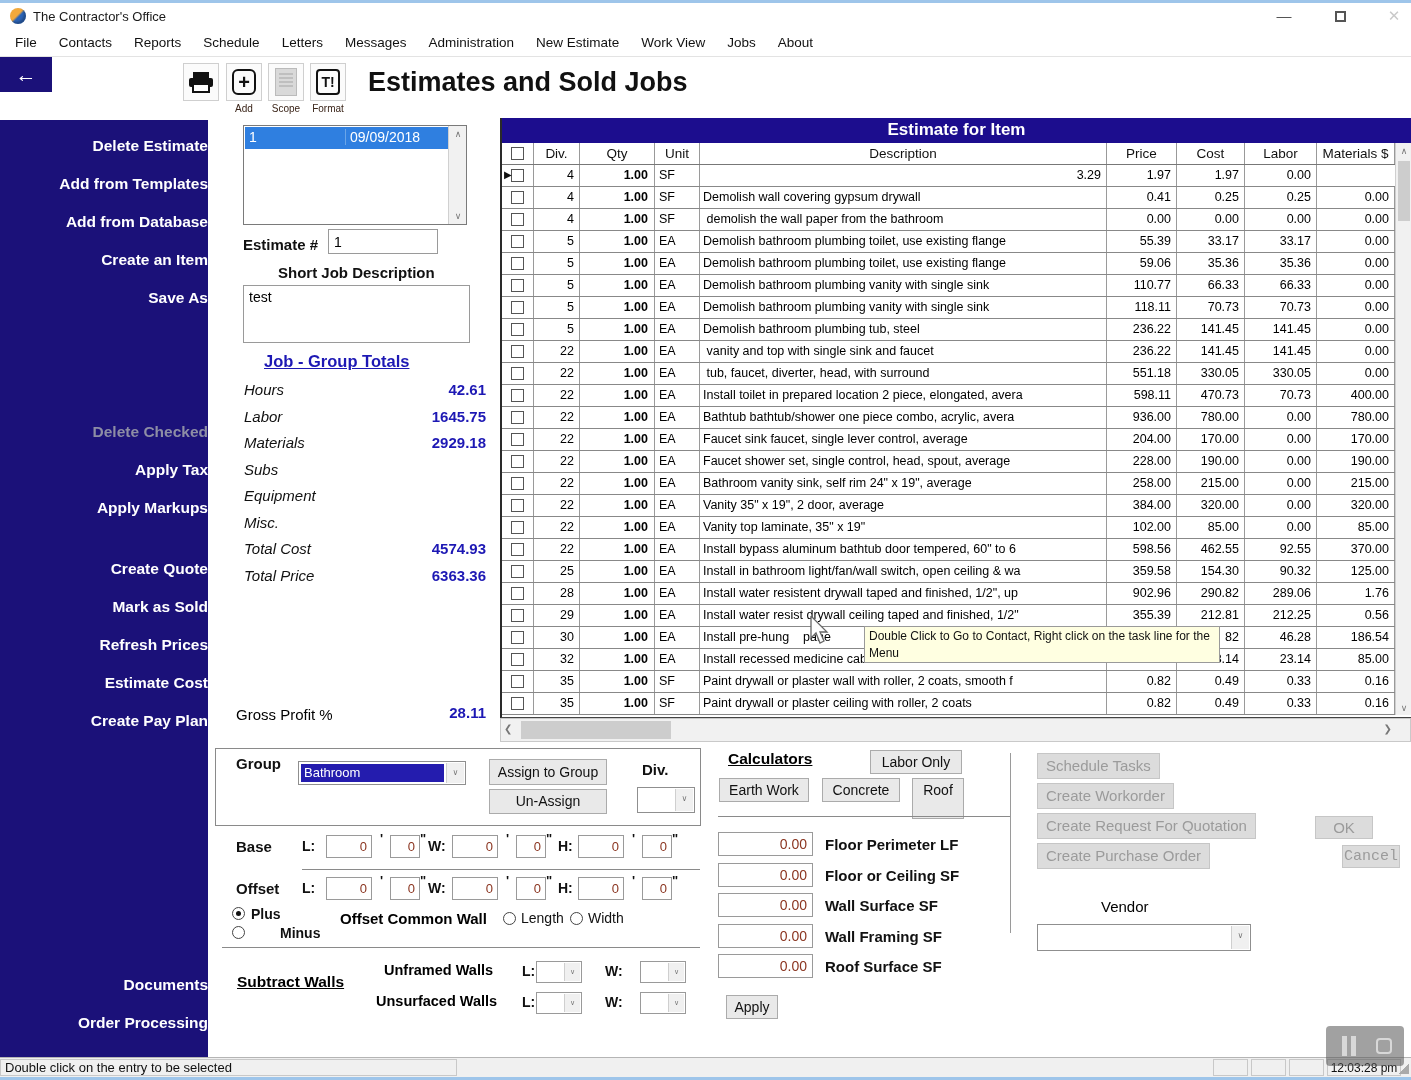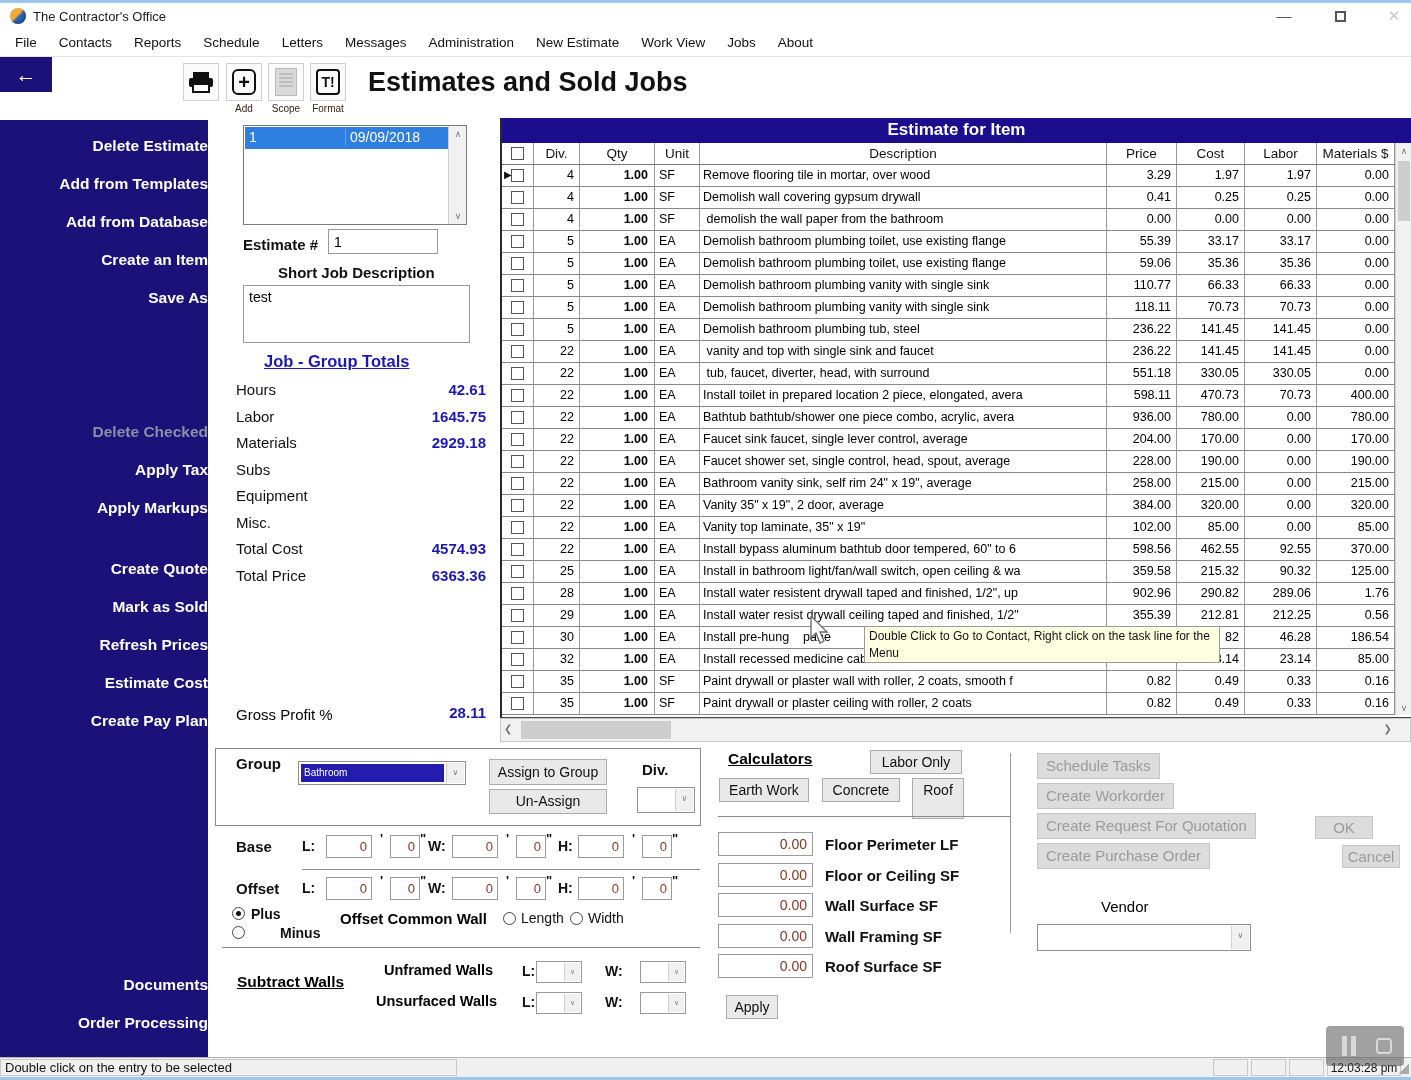--- a/index.html
+++ b/index.html
@@ -61,21 +61,21 @@
   .sc-up { top:0; } .sc-dn { bottom:0; }
   .lbl { font-size:15px; color:#111; }
   .bold { font-weight:bold; }
   #est-no-label { position:absolute; left:35px; top:118px; }
   #est-no-input { position:absolute; left:120px; top:111px; width:110px; height:25px; border:1px solid #9a9a9a; font-size:14px; padding-left:5px; font-family:"Liberation Sans",sans-serif; }
   #sjd-label { position:absolute; left:70px; top:146px; }
   #sjd-text { position:absolute; left:35px; top:167px; width:227px; height:58px; border:1px solid #9a9a9a; font-size:14px; padding:3px 5px; resize:none; font-family:"Liberation Sans",sans-serif; }
   #totals-title { position:absolute; left:56px; top:234px; font-size:16.5px; font-weight:bold; color:#1d18b4; text-decoration:underline; }
   #totals { position:absolute; left:28px; top:260px; width:250px; }
   .tot-row { position:relative; height:26.5px; }
-  .tot-label { position:absolute; left:0; top:3px; font-size:15px; color:#111; }
+  .tot-label { position:absolute; left:8px; top:3px; font-size:15px; color:#111;font-style:italic; }
   .tot-value { position:absolute; right:0; top:3px; font-size:15px; font-weight:bold; color:#1d18b4; }
   #gp-label { position:absolute; left:28px; top:588px; font-size:15px; }
   #gp-value { position:absolute; left:28px; top:586px; width:250px; text-align:right; font-size:15px; font-weight:bold; color:#1d18b4; }
 
   
   .grid { position:absolute; left:500px; top:118px; width:911px; height:600px; background:#fff; border-left:2px solid #2a2a2a; border-bottom:1px solid #444; }
   .grid-title { position:absolute; left:0; top:0; width:909px; height:25px; background:#1c0d8e; color:#fff; font-size:17px; font-weight:bold; text-align:center; line-height:24px; }
   .g-head { position:absolute; left:0; top:25px; width:893px; height:22px; display:grid; grid-template-columns:32px 46px 75px 45px 1fr 70px 68px 72px 78px; border-bottom:1px solid #777; }
   .g-head .g-cell { font-size:13.5px; text-align:center; line-height:21px; border-right:1px solid #999; color:#111; }
   #grid-rows { position:absolute; left:0; top:47px; width:893px; height:550px; }
@@ -97,21 +97,21 @@
   .h-thumb { position:absolute; left:20px; top:2px; width:150px; height:18px; background:#cdcdcd; }
   .tooltip { position:absolute; left:362px; top:508px; width:356px; height:37px; background:#ffffe1; border:1px solid #9a9a9a; font-size:12px; line-height:17px; padding:1px 4px; color:#111; z-index:6; }
   .cursor { position:absolute; left:308px; top:498px; z-index:7; }
 
   
   .bottom { position:absolute; left:208px; top:748px; width:1203px; height:309px; background:#fff; }
   .group-box { position:absolute; left:7px; top:0; width:486px; height:78px; border:1px solid #8a8a8a; }
   #group-label { position:absolute; left:20px; top:6px; }
   .combo { position:absolute; background:#fff; border:1px solid #8f8f8f; }
   .combo .arrow { position:absolute; right:1px; top:1px; bottom:1px; width:18px; background:#f0f0f0; border-left:1px solid #cfcfcf; color:#777; font-size:8px; text-align:center; line-height:20px; }
-  .combo .val { position:absolute; left:2px; top:2px; bottom:2px; right:21px; font-size:10px; line-height:18px; padding-left:3px; overflow:hidden; }
+  .combo .val { position:absolute; left:2px; top:2px; bottom:2px; right:21px; font-size:13px; line-height:18px; padding-left:3px; overflow:hidden; }
   .combo .val.hl { background:#241cae; color:#fff; }
   #group-combo { left:82px; top:12px; width:168px; height:24px; }
   #div-combo { left:421px; top:38px; width:58px; height:26px; }
   #div-label { position:absolute; left:426px; top:12px; }
   .btn { background:#e9e9e9; border:1px solid #ababab; font-size:14px; color:#111; text-align:center; font-family:"Liberation Sans",sans-serif; }
   .btn.disabled { color:#9b9b9b; background:#dcdcdc; border-color:#c6c6c6; }
   #btn-assign { position:absolute; left:273px; top:10px; width:118px; height:26px; line-height:24px; }
   #btn-unassign { position:absolute; left:273px; top:40px; width:118px; height:25px; line-height:23px; }
 
   .dim-label { position:absolute; font-size:15px; font-weight:bold; color:#111; }
@@ -138,21 +138,21 @@
   #calc-fields { position:absolute; left:510px; top:84px; width:300px; }
   .calc-row { position:relative; height:30.5px; }
   .calc-in { position:absolute; left:0; top:0; width:95px; height:24px; border:1px solid #9a9a9a; text-align:right; font-size:14px; color:#8b3520; padding-right:5px; font-family:"Liberation Sans",sans-serif; }
   .calc-lb { position:absolute; left:107px; top:4px; font-size:15px; font-weight:bold; color:#111; }
   #btn-apply { position:absolute; left:518px; top:247px; width:52px; height:24px; line-height:22px; }
   .vdiv { position:absolute; left:802px; top:5px; width:1px; height:180px; background:#9a9a9a; }
 
   #right-buttons { position:absolute; left:829px; top:5px; }
   .rbtn { display:table; margin-bottom:4px; padding:2px 8px; font-size:15px; height:24px; line-height:20px; }
   #btn-ok { position:absolute; left:1107px; top:68px; width:58px; height:23px; line-height:21px; font-size:15px; }
-  #btn-cancel { position:absolute; left:1134px; top:97px; width:58px; height:23px; line-height:21px; font-size:15px; }
+  #btn-cancel { position:absolute; left:1134px; top:97px; width:58px; height:23px; line-height:21px; font-size:15px;font-family:Liberation Mono, monospace; }
   #vendor-label { position:absolute; left:893px; top:150px; font-size:15px; }
   #vendor-combo { left:829px; top:176px; width:214px; height:27px; }
 
   
   .statusbar { position:absolute; left:0; top:1057px; width:1411px; height:20px; background:#f0f0f0; border-top:1px solid #b5b5b5; }
   .sb-cell { position:absolute; top:1px; height:17px; border:1px solid #c8c8c8; background:#f0f0f0; }
   #sb-left { left:0; width:457px; font-size:13px; line-height:16px; padding-left:4px; color:#111; }
   #sb-c1 { left:1213px; width:35px; } #sb-c2 { left:1251px; width:35px; } #sb-c3 { left:1289px; width:35px; }
   #sb-time { left:1327px; width:74px; font-size:12px; line-height:16px; text-align:center; color:#111; }
   .grip { position:absolute; right:2px; top:6px; width:10px; height:10px;
@@ -319,21 +319,20 @@
         <div class="g-cell">Cost</div>
         <div class="g-cell">Labor</div>
         <div class="g-cell">Materials $</div>
       </div>
     <div id="grid-rows">
         <div class="g-row">
           <div class="g-cell c0"><span class="cbx"></span></div>
           <div class="g-cell c1">4</div>
           <div class="g-cell c2">1.00</div>
           <div class="g-cell c3">SF</div>
-          <div class="g-cell c4">Remove flooring tile in mortar, over wood</div>
           <div class="g-cell c5">3.29</div>
           <div class="g-cell c6">1.97</div>
           <div class="g-cell c7">1.97</div>
           <div class="g-cell c8">0.00</div>
         </div>
         <div class="g-row">
           <div class="g-cell c0"><span class="cbx"></span></div>
           <div class="g-cell c1">4</div>
           <div class="g-cell c2">1.00</div>
           <div class="g-cell c3">SF</div>
@@ -519,21 +518,21 @@
           <div class="g-cell c7">92.55</div>
           <div class="g-cell c8">370.00</div>
         </div>
         <div class="g-row">
           <div class="g-cell c0"><span class="cbx"></span></div>
           <div class="g-cell c1">25</div>
           <div class="g-cell c2">1.00</div>
           <div class="g-cell c3">EA</div>
           <div class="g-cell c4">Install in bathroom light/fan/wall switch, open ceiling &amp; wa</div>
           <div class="g-cell c5">359.58</div>
-          <div class="g-cell c6">215.32</div>
+          <div class="g-cell c6">154.30</div>
           <div class="g-cell c7">90.32</div>
           <div class="g-cell c8">125.00</div>
         </div>
         <div class="g-row">
           <div class="g-cell c0"><span class="cbx"></span></div>
           <div class="g-cell c1">28</div>
           <div class="g-cell c2">1.00</div>
           <div class="g-cell c3">EA</div>
           <div class="g-cell c4">Install water resistent drywall taped and finished, 1/2", up</div>
           <div class="g-cell c5">902.96</div>

